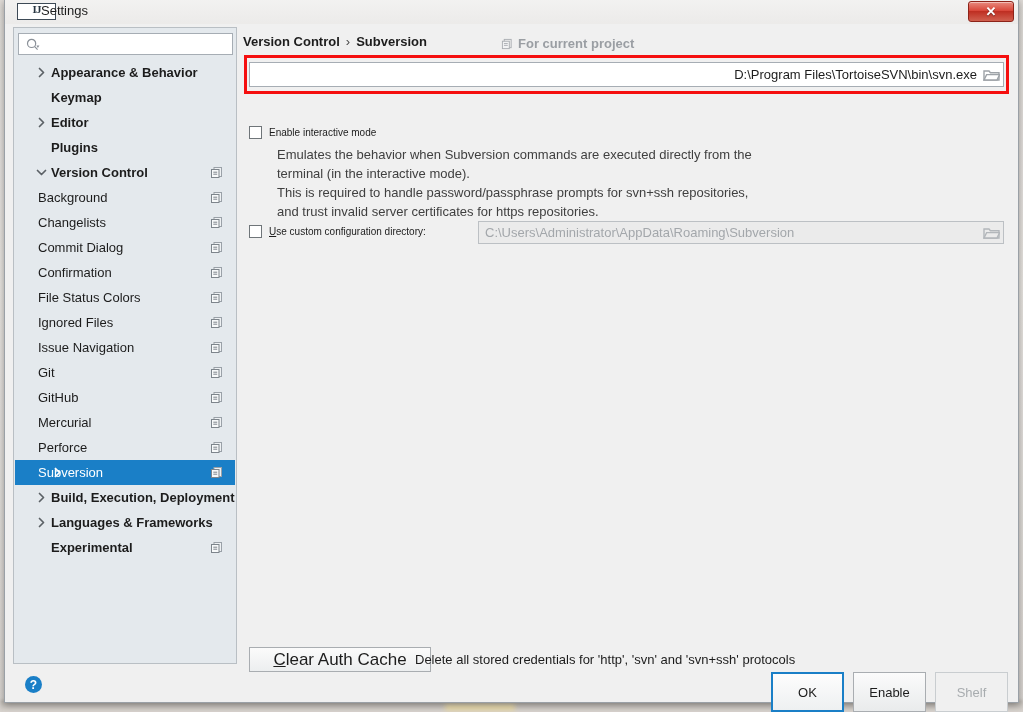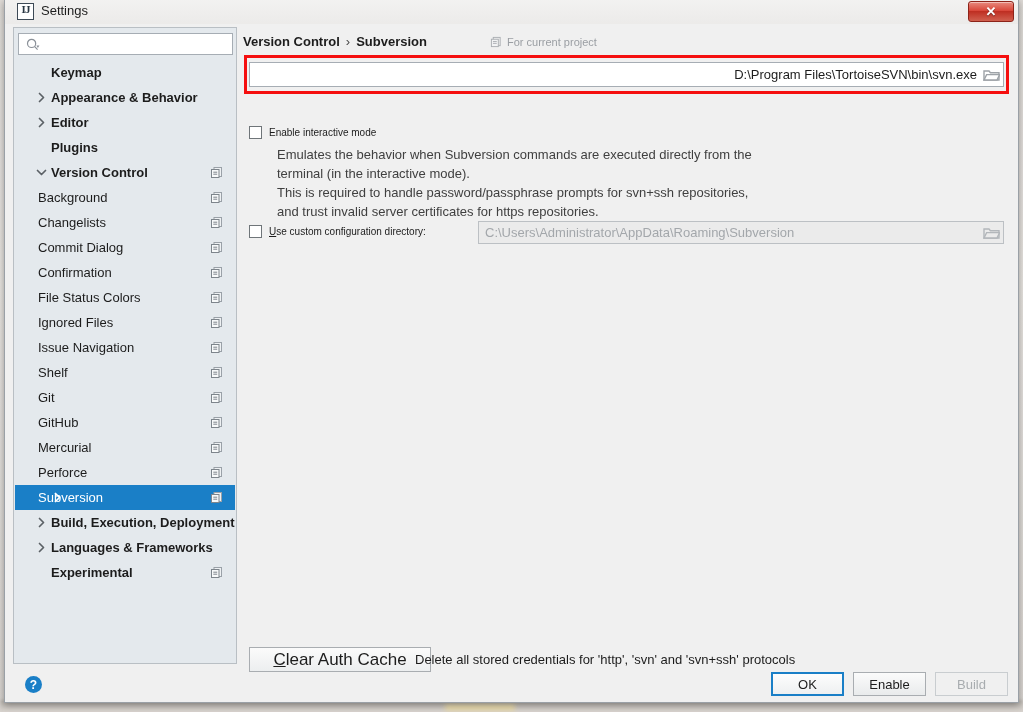--- a/index.html
+++ b/index.html
@@ -47,21 +47,21 @@
     box-shadow: 0 2px 7px rgba(0,0,0,.35);
     box-sizing: border-box;
   }
 
   
   #titlebar {
     position: absolute; left: 0; top: 0; width: 100%; height: 24px;
     background: linear-gradient(180deg, rgba(245,244,242,.42), rgba(226,222,218,.30));
   }
   #app-icon {
-    position: absolute; left: 12px; top: 3px; width: 17px; height: 17px;
+    position: absolute; left: 12px; top: 3px; width: 39px; height: 17px;
     background: #fff; border: 1px solid #3d4a56; box-sizing: border-box;
     display:flex; align-items:flex-start; justify-content:center;
   }
   #app-icon b {
     font-family:"Liberation Serif", serif; font-size: 11px; color:#283642;
     font-weight: 700; letter-spacing:-1px; line-height: 1;
   }
   #title-text {
     position: absolute; left: 36px; top: 3px;
     font-size: 13px; color: #1d1d1d;
@@ -126,22 +126,22 @@
   
   #content {
     position: absolute; left: 238px; top: 27px; right: 8px; height: 637px;
   }
   #breadcrumb {
     position: absolute; left: 0px; top: 7px;
     font-size: 13px; font-weight: 700; color: #1c1c1c;
   }
   #breadcrumb .sep { font-weight: 400; color:#4a4a4a; margin: 0 6px; }
   #for-project {
-    position: absolute; left: 247px; top: 9px;
-    font-size: 11px; color: #9a9ea3; white-space: nowrap;
+    position: absolute; left: 258px; top: 9px;
+    font-size: 13px; color: #9a9ea3; white-space: nowrap; font-weight: bold;
   }
   #for-project .pic { display:inline-block; vertical-align:-2px; margin-right:5px; }
 
   
   #redbox {
     position: absolute; left: 1px; top: 28px; right: 1px; height: 39px;
     border: 3px solid #f50f0f;
     box-sizing: border-box;
     pointer-events: none;
     z-index: 20;
@@ -204,21 +204,21 @@
 
   
   #helpbtn {
     position: absolute; left: 20px; top: 676px; width: 17px; height: 17px;
     border-radius: 50%; background: #1a7fc7; cursor: pointer;
     display:flex; align-items:center; justify-content:center;
   }
   #helpbtn b { color:#fff; font-size: 12px; font-weight:700; line-height:1; }
 
   .btn {
-    position: absolute; top: 672px; height: 24px; width: 73px;
+    position: absolute; top: 672px; height: 40px; width: 73px;
     font-family:"Liberation Sans", sans-serif; font-size: 13px;
     background: linear-gradient(180deg,#fbfbfb,#e9ebec);
     border: 1px solid #a9adb1; box-sizing: border-box; color:#1c1c1c;
     cursor: pointer;
   }
   #btn-ok { right: 174px; border: 2px solid #1a7fc7; background: linear-gradient(180deg,#fdfdfd,#eef0f1); }
   #btn-cancel { right: 92px; }
   #btn-apply { right: 10px; color: #a8acaf; background:#f0f0f0; border-color:#c9cdd0; cursor: default;}
 </style>
 </head>
@@ -268,29 +268,29 @@
   <div id="sidebar">
     <div id="search-wrap">
       <svg id="search-icon" viewBox="0 0 14 14">
         <circle cx="5.6" cy="5.4" r="4.1" fill="none" stroke="#8a9098" stroke-width="1.2"></circle>
         <line x1="8.7" y1="8.6" x2="11.6" y2="11.6" stroke="#8a9098" stroke-width="1.2"></line>
         <polygon points="10.4,7.6 13.4,7.6 11.9,10.1" fill="#8a9098"></polygon>
       </svg>
       <input id="search-input" type="text" placeholder="" style="">
     </div>
     <div id="tree">
-        <div class="node top noarrow">
-          <span class="lbl">Keymap</span>
-        </div>
         <div class="node top">
           <svg class="chev" viewBox="0 0 13 13">
             <polyline points="4.5,2.5 8.5,6.5 4.5,10.5" fill="none" stroke="#5b6166" stroke-width="1.7" stroke-linecap="round" stroke-linejoin="round"></polyline>
           </svg>
           <span class="lbl">Appearance &amp; Behavior</span>
         </div>
+        <div class="node top noarrow">
+          <span class="lbl">Keymap</span>
+        </div>
         <div class="node top">
           <svg class="chev" viewBox="0 0 13 13">
             <polyline points="4.5,2.5 8.5,6.5 4.5,10.5" fill="none" stroke="#5b6166" stroke-width="1.7" stroke-linecap="round" stroke-linejoin="round"></polyline>
           </svg>
           <span class="lbl">Editor</span>
         </div>
         <div class="node top noarrow">
           <span class="lbl">Plugins</span>
         </div>
         <div class="node top">
@@ -354,29 +354,20 @@
           <span class="lbl">Ignored Files</span>
           <svg class="copy-ic" viewBox="0 0 13 13">
             <rect x="4" y="1.5" width="7.5" height="9" fill="#eef1f3" stroke="#9aa1a8" stroke-width="1"></rect>
             <rect x="1.5" y="3.5" width="7.5" height="8" fill="#f7f9fa" stroke="#7d858c" stroke-width="1"></rect>
             <line x1="3.3" y1="6.2" x2="7.2" y2="6.2" stroke="#7d858c" stroke-width="1"></line>
             <line x1="3.3" y1="8.2" x2="7.2" y2="8.2" stroke="#7d858c" stroke-width="1"></line>
           </svg>
         </div>
         <div class="node child noarrow">
           <span class="lbl">Issue Navigation</span>
-          <svg class="copy-ic" viewBox="0 0 13 13">
-            <rect x="4" y="1.5" width="7.5" height="9" fill="#eef1f3" stroke="#9aa1a8" stroke-width="1"></rect>
-            <rect x="1.5" y="3.5" width="7.5" height="8" fill="#f7f9fa" stroke="#7d858c" stroke-width="1"></rect>
-            <line x1="3.3" y1="6.2" x2="7.2" y2="6.2" stroke="#7d858c" stroke-width="1"></line>
-            <line x1="3.3" y1="8.2" x2="7.2" y2="8.2" stroke="#7d858c" stroke-width="1"></line>
-          </svg>
-        </div>
-        <div class="node child noarrow">
-          <span class="lbl">Shelf</span>
           <svg class="copy-ic" viewBox="0 0 13 13">
             <rect x="4" y="1.5" width="7.5" height="9" fill="#eef1f3" stroke="#9aa1a8" stroke-width="1"></rect>
             <rect x="1.5" y="3.5" width="7.5" height="8" fill="#f7f9fa" stroke="#7d858c" stroke-width="1"></rect>
             <line x1="3.3" y1="6.2" x2="7.2" y2="6.2" stroke="#7d858c" stroke-width="1"></line>
             <line x1="3.3" y1="8.2" x2="7.2" y2="8.2" stroke="#7d858c" stroke-width="1"></line>
           </svg>
         </div>
         <div class="node child noarrow">
           <span class="lbl">Git</span>
           <svg class="copy-ic" viewBox="0 0 13 13">
@@ -504,14 +495,14 @@
 
     <button id="clear-btn"><span class="mn">C</span><span>lear Auth Cache</span></button>
     <div id="clear-note">Delete all stored credentials for 'http', 'svn' and 'svn+ssh' protocols</div>
   </div>
 
   <div id="helpbtn">
     <b>?</b>
   </div>
   <button class="btn" id="btn-ok">OK</button>
   <button class="btn" id="btn-cancel">Enable</button>
-  <button class="btn" id="btn-apply">Build</button>
+  <button class="btn" id="btn-apply">Shelf</button>
 </div>
 
 </body></html>

